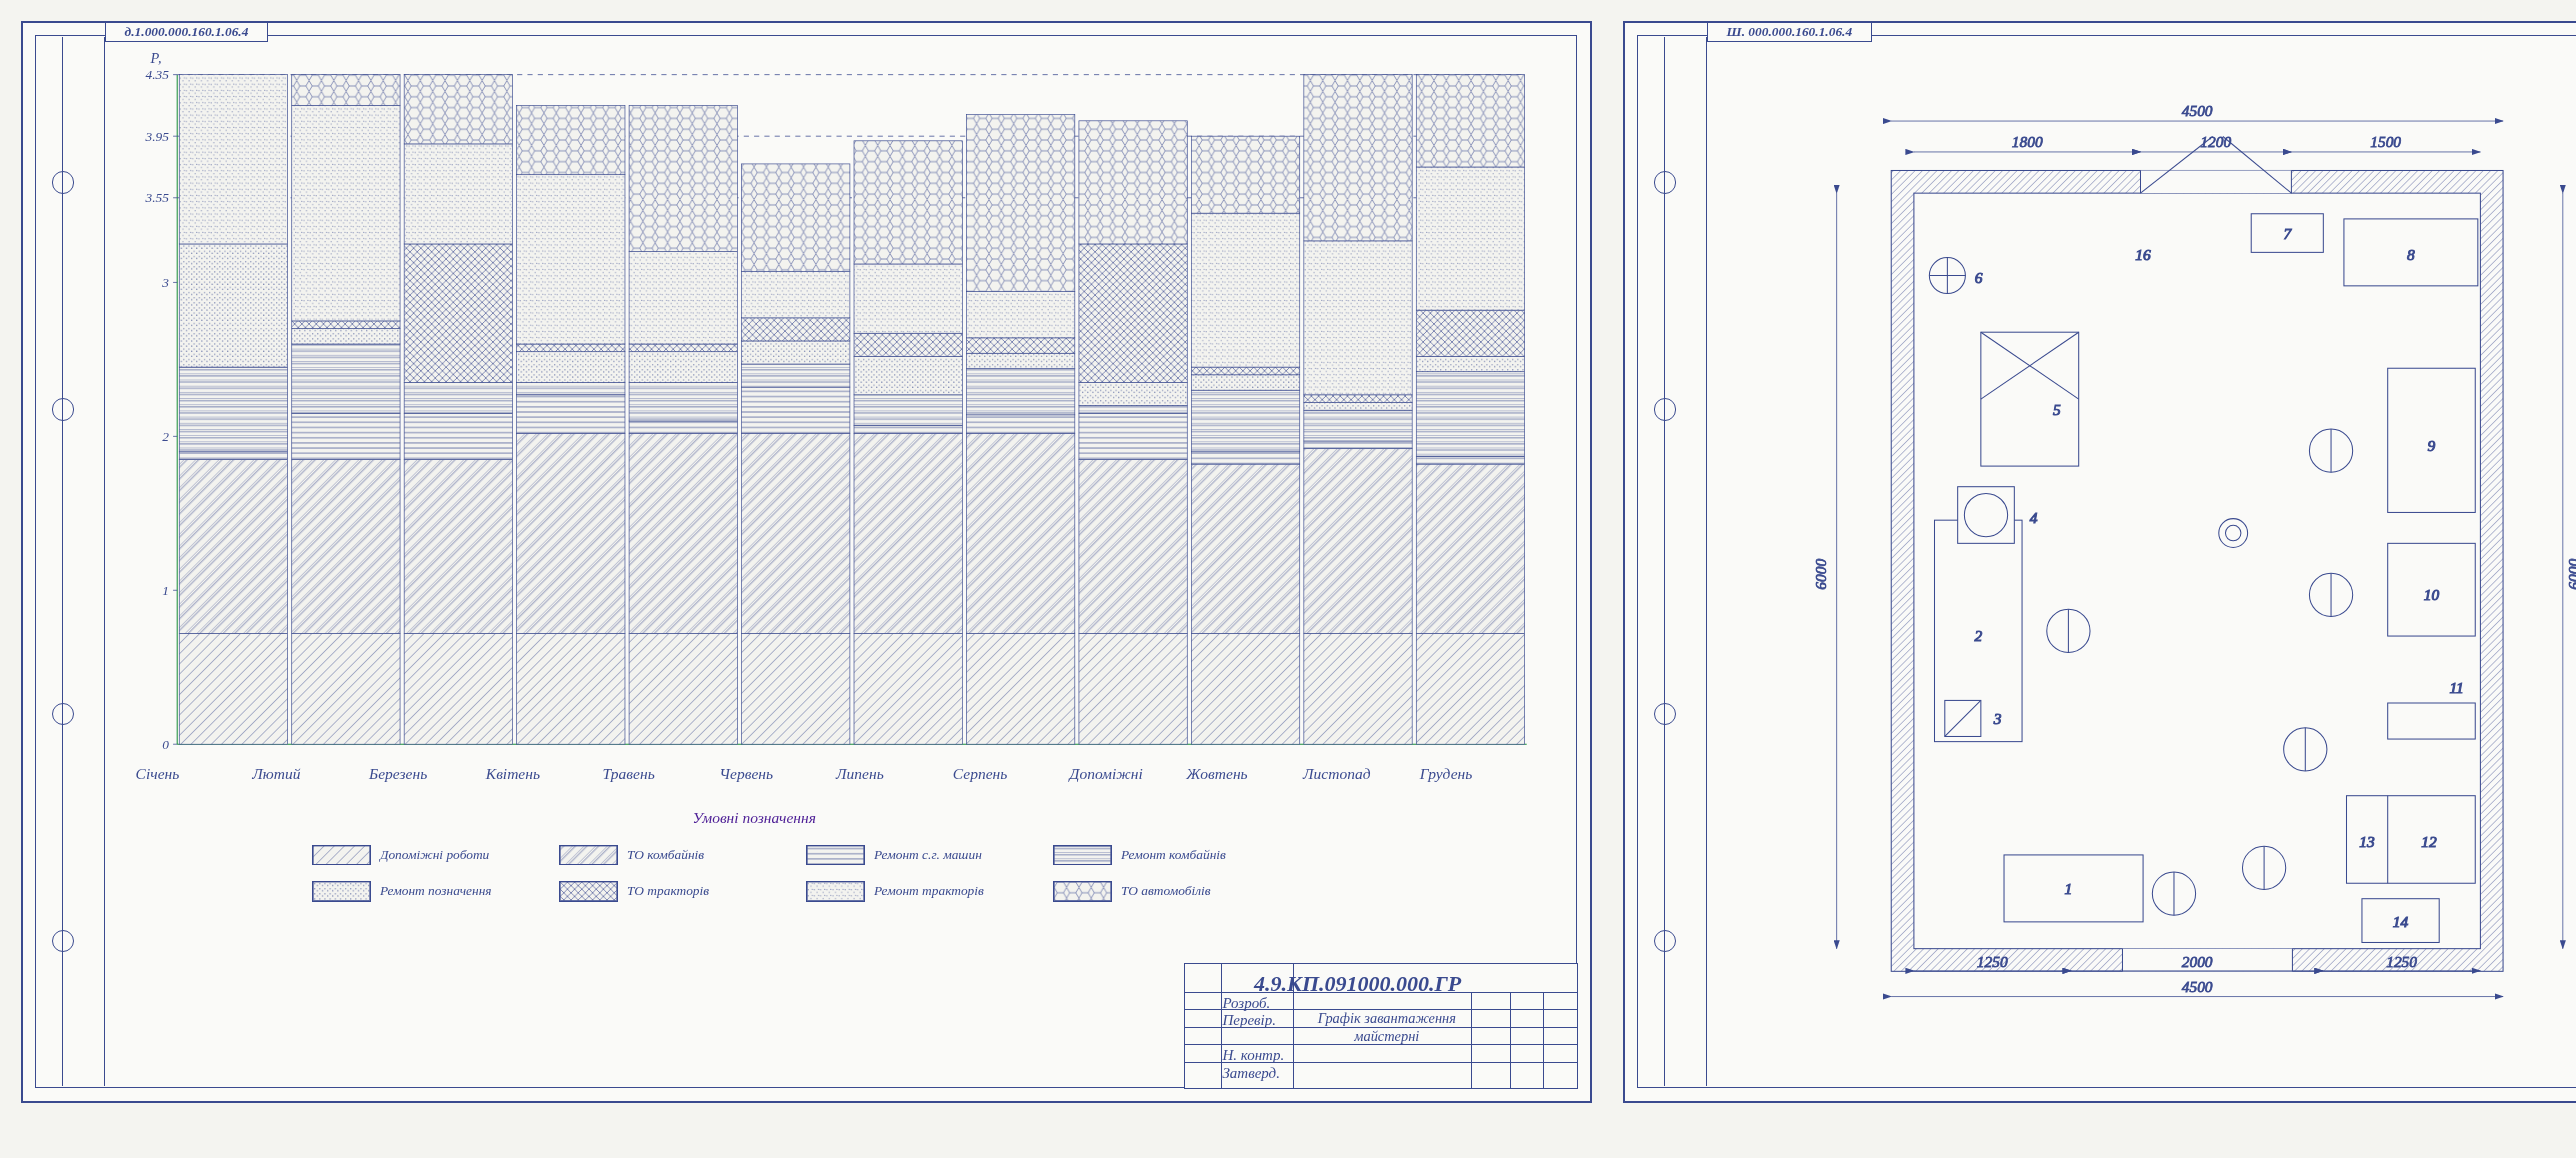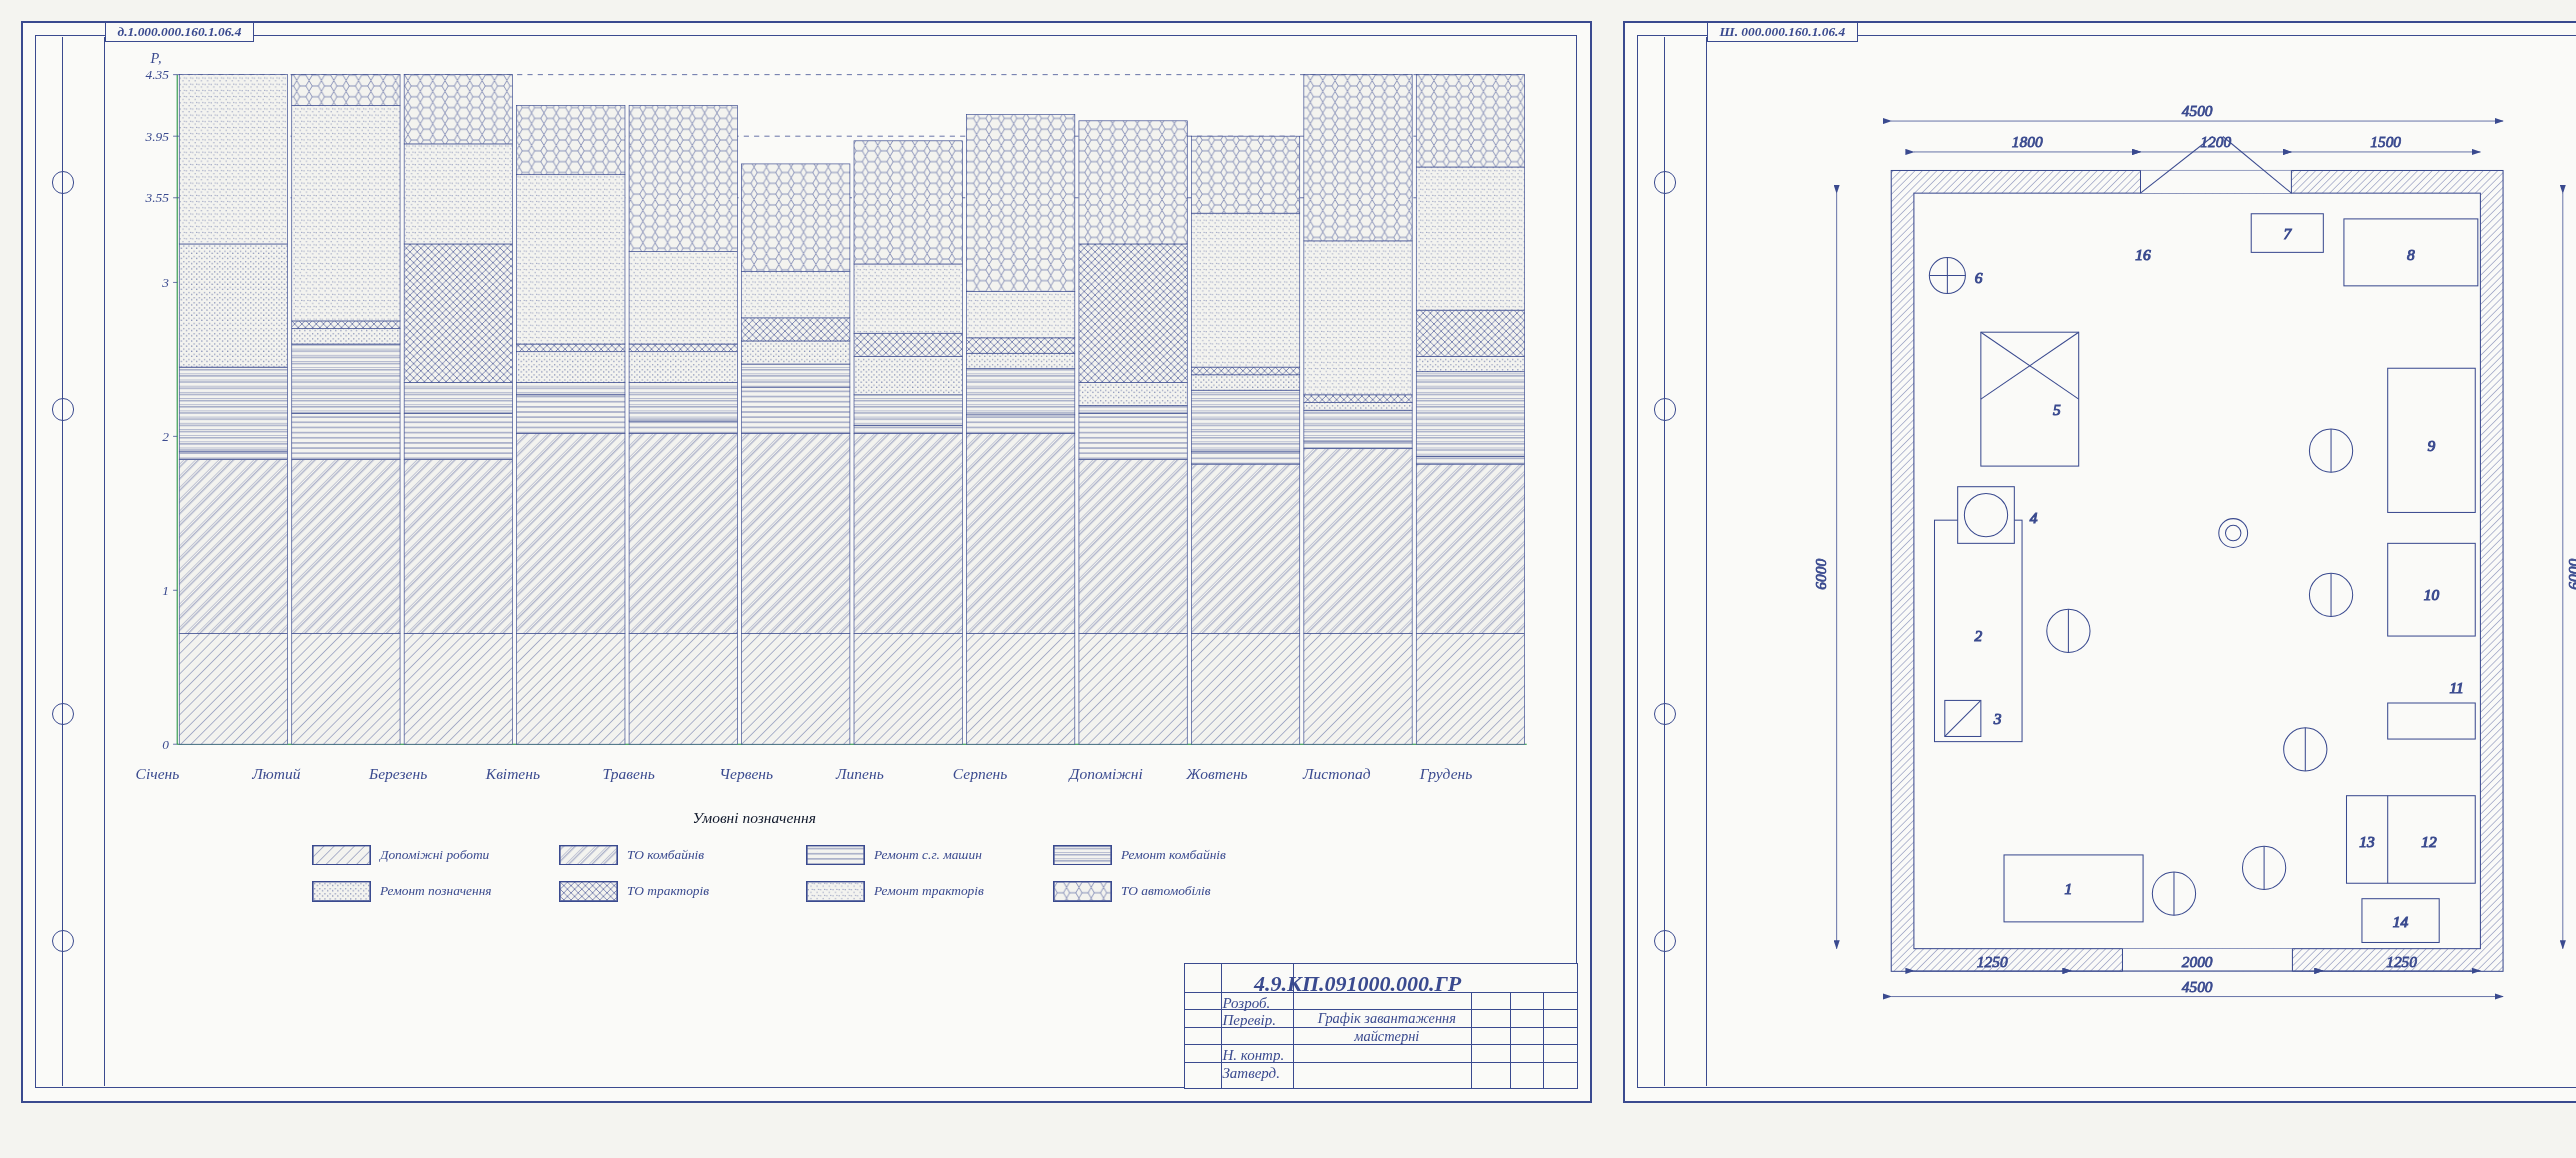--- a/index.html
+++ b/index.html
@@ -1,33 +1,33 @@
 <!DOCTYPE html>
 <html style="font-size:8.2px"><head>
 <meta charset="utf-8">
 <style>
   html,body{margin:0;padding:0;background:#f4f4f0;font-family:"Times New Roman",serif;}
   .canvas{width:3310px;height:1158px;position:relative;background:#f4f4f0;display:flex;gap:31px;padding:20.6px;box-sizing:border-box;}
   .sheet{position:relative;height:1082px;border:2.1px solid #3a4a8f;background:#fafaf8;box-sizing:border-box;}
   .sheet-left{width:1571px;}
   .sheet-right{width:1597px;}
   .inner-frame{position:absolute;inset:12.4px;border:1px solid #3a4a8f;}
-  .doc-id{position:absolute;top:-1px;left:82px;border:1px solid #3a4a8f;padding:1px 12px;font-style:italic;font-weight:bold;color:#3a4a8f;font-size:13.4px;background:#fafaf8;}
+  .doc-id{position:absolute;top:-1px;left:82px;border:1px solid #3a4a8f;padding:1px 19px;font-style:italic;font-weight:bold;color:#3a4a8f;font-size:13.4px;background:#fafaf8;}
   .holes{position:absolute;left:-1px;top:14.4px;bottom:14.4px;width:82px;border-right:1px solid #3a4a8f;}
   .holes::before{content:"";position:absolute;left:40px;top:0;bottom:0;border-left:0.8px solid #3a4a8f;}
   .hole{position:absolute;left:30px;width:20.6px;height:20.6px;border:0.8px solid #3a4a8f;border-radius:50%;}
 
   
   .chart-area{position:absolute;left:113px;top:41px;width:1401px;height:696px;}
   .chart-area svg{width:100%;height:100%;}
   .month-row{position:absolute;left:113px;top:742px;width:1401px;height:26px;display:flex;}
   .month-row span{flex:1;text-align:left;font-style:italic;color:#3a4a8f;font-size:15.5px;}
   .y-label{position:absolute;left:128px;top:27px;font-style:italic;color:#3a4a8f;font-size:14.4px;}
 
-  .legend-title{position:absolute;left:670px;top:786px;font-style:italic;color:#0f172a;font-size:15.5px;}
+  .legend-title{position:absolute;left:670px;top:786px;font-style:italic;color:#4c1d95;font-size:15.5px;}
   .legend{position:absolute;left:289px;top:814px;width:1030px;display:flex;flex-wrap:wrap;color:#3a4a8f;font-style:italic;font-size:13.4px;}
   .legend .item{width:247px;display:flex;align-items:center;margin:8px 0;}
   .legend .sw{width:57px;height:18.5px;border:0.8px solid #3a4a8f;margin-right:9.3px;flex:0 0 57px;}
 
   
   .titleblock{position:absolute;right:11.3px;bottom:11.3px;width:392px;height:124px;border:1px solid #3a4a8f;background:#fafaf8;font-size:10.3px;color:#3a4a8f;}
   .titleblock .grid{position:absolute;inset:0;}
   .titleblock .line-h{position:absolute;left:0;right:0;border-top:0.8px solid #3a4a8f;}
   .titleblock .line-v{position:absolute;top:0;bottom:0;border-left:0.8px solid #3a4a8f;}
   .tb-code{position:absolute;right:116px;top:7.2px;font-size:22px;font-style:italic;font-weight:bold;}

